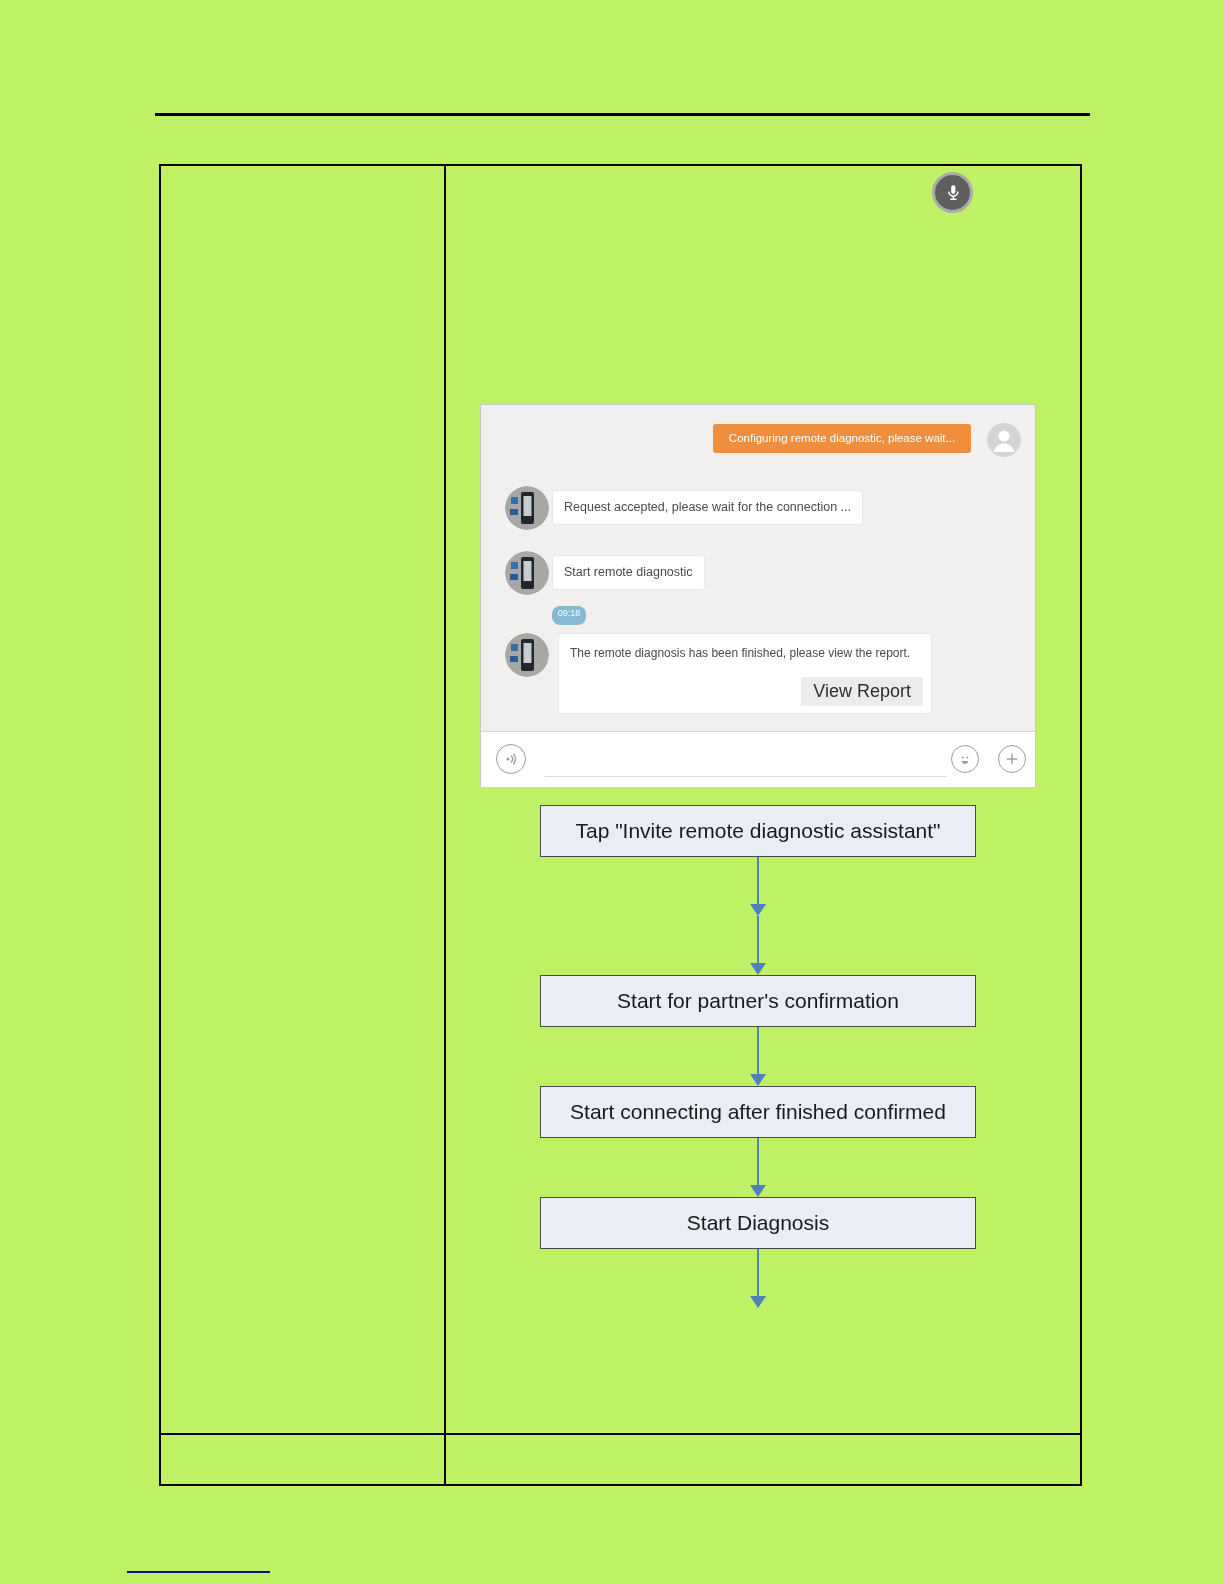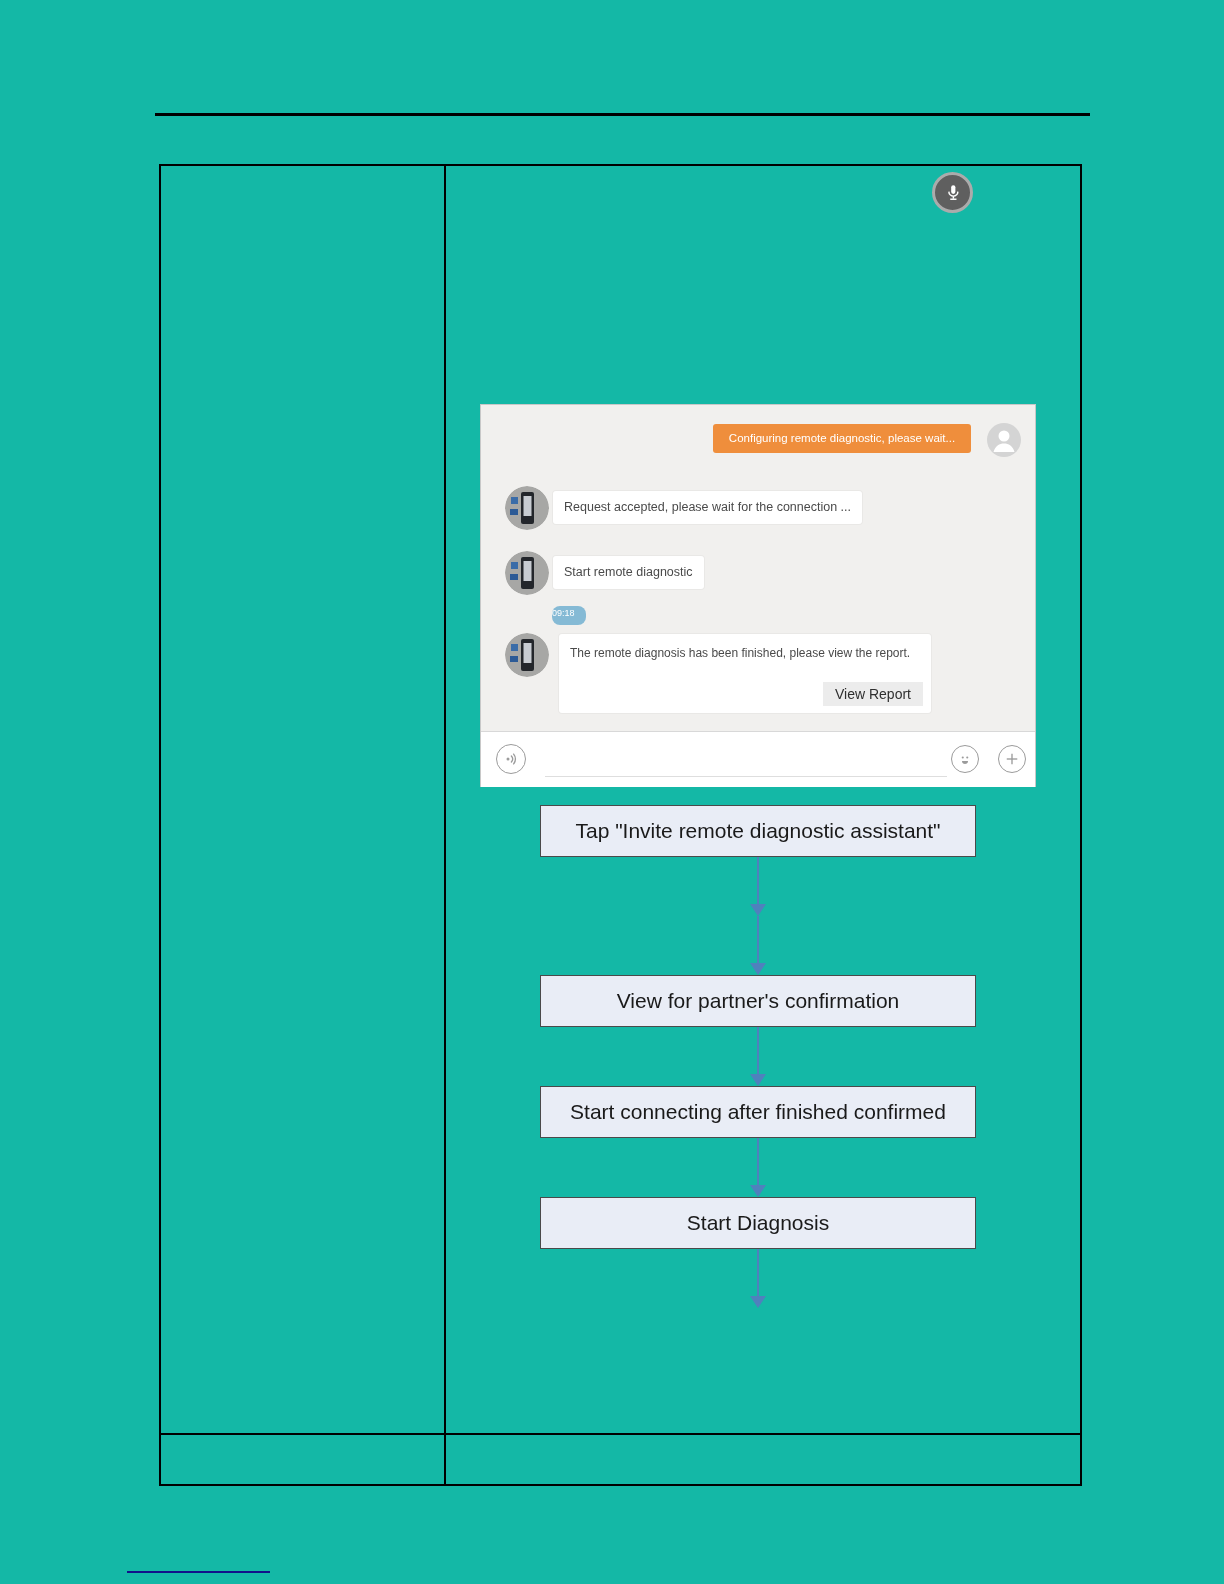--- a/index.html
+++ b/index.html
@@ -1,21 +1,21 @@
 <!DOCTYPE html>
 <html><head>
 <meta charset="utf-8">
 <style>
   html, body { margin: 0; padding: 0; background: #ffffff; }
   * { box-sizing: border-box; }
   .page {
     position: relative;
     width: 1224px;
     height: 1584px;
-    background: #14b8a6;
+    background: #bef264;
     font-family: "Liberation Sans", sans-serif;
     overflow: hidden;
   }
   .abs { position: absolute; }
 
   
   .header-rule { left: 155px; top: 113px; width: 935px; height: 3px; background: #000; }
   .table-outline { left: 159px; top: 164px; width: 923px; height: 1322px; border: 2px solid #000; }
   .col-divider { left: 444px; top: 164px; width: 2px; height: 1322px; background: #000; }
   .row-divider { left: 159px; top: 1433px; width: 923px; height: 2px; background: #000; }
@@ -52,31 +52,31 @@
   .avatar-partner { width: 44px; height: 44px; border-radius: 50%; overflow: hidden; }
   .bubble-in {
     background: #ffffff; border-radius: 3px; color: #4a4a4a;
     font-size: 12.5px; line-height: 33px; height: 33px; padding: 0 11px;
     white-space: nowrap; box-shadow: 0 0 0 1px rgba(0,0,0,0.03);
   }
   .msg-row { display: flex; align-items: flex-start; gap: 4px; }
   .timestamp-pill {
     left: 71px; top: 201px; width: 34px; height: 19px;
     background: #85badS; background: #85bad5; border-radius: 8px;
-    color: #ffffff; font-size: 9px; line-height: 15px; text-align: left;
+    color: #ffffff; font-size: 9px; line-height: 15px; text-align: center;
   }
   .bubble-final {
     left: 78px; top: 229px; width: 372px; height: 79px;
     background: #ffffff; border-radius: 3px; color: #4a4a4a;
     font-size: 12px; padding: 12px 11px 8px 11px;
     box-shadow: 0 0 0 1px rgba(0,0,0,0.03);
   }
   .view-report-btn {
     position: absolute; right: 8px; bottom: 7px;
-    background: #ececec; color: #2f2f2f; font-size: 14px;
+    background: #ececec; color: #2f2f2f; font-size: 18px;
     padding: 4px 12px; border: none; font-family: "Liberation Sans", sans-serif;
   }
   .chat-bottom-bar {
     left: 0; top: 326px; width: 554px; height: 56px;
     background: #ffffff; border-top: 1px solid #d8d8d8;
   }
   .round-icon-btn {
     position: absolute; width: 30px; height: 30px; border-radius: 50%;
     border: 1.5px solid #9b9b9b; background: transparent;
     display: flex; align-items: center; justify-content: center; padding: 0;
@@ -200,21 +200,21 @@
           <line x1="5" y1="12" x2="19" y2="12" stroke="#9b9b9b" stroke-width="1.8"></line>
         </svg>
       </button>
     </div>
   </div>
 
   <div class="abs flowchart">
     <div class="flow-box">Tap "Invite remote diagnostic assistant"</div>
     <div class="flow-arrow"></div>
     <div class="flow-arrow"></div>
-    <div class="flow-box">View for partner's confirmation</div>
+    <div class="flow-box">Start for partner's confirmation</div>
     <div class="flow-arrow"></div>
     <div class="flow-box">Start connecting after finished confirmed</div>
     <div class="flow-arrow"></div>
     <div class="flow-box">Start Diagnosis</div>
     <div class="flow-arrow"></div>
   </div>
 
   <div class="abs footnote-rule"></div>
 
 </div>

